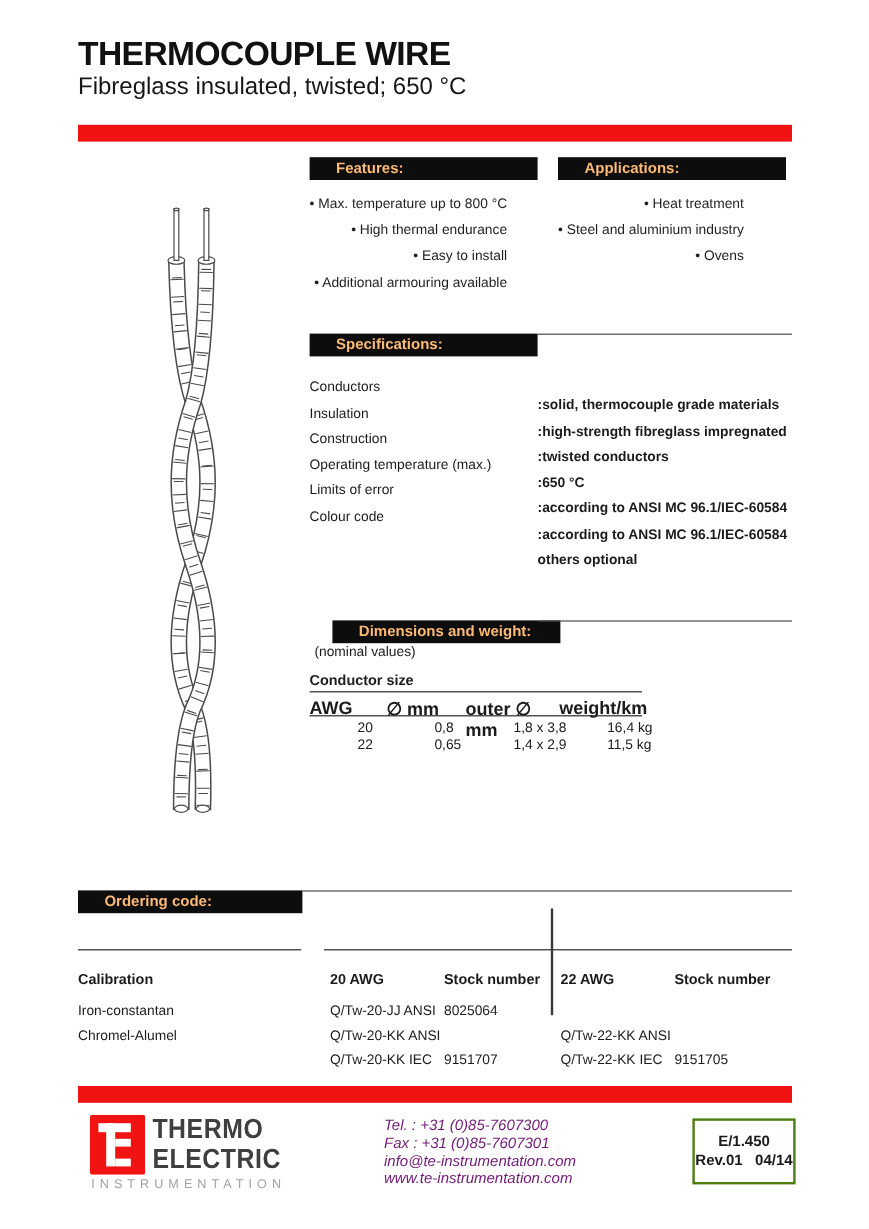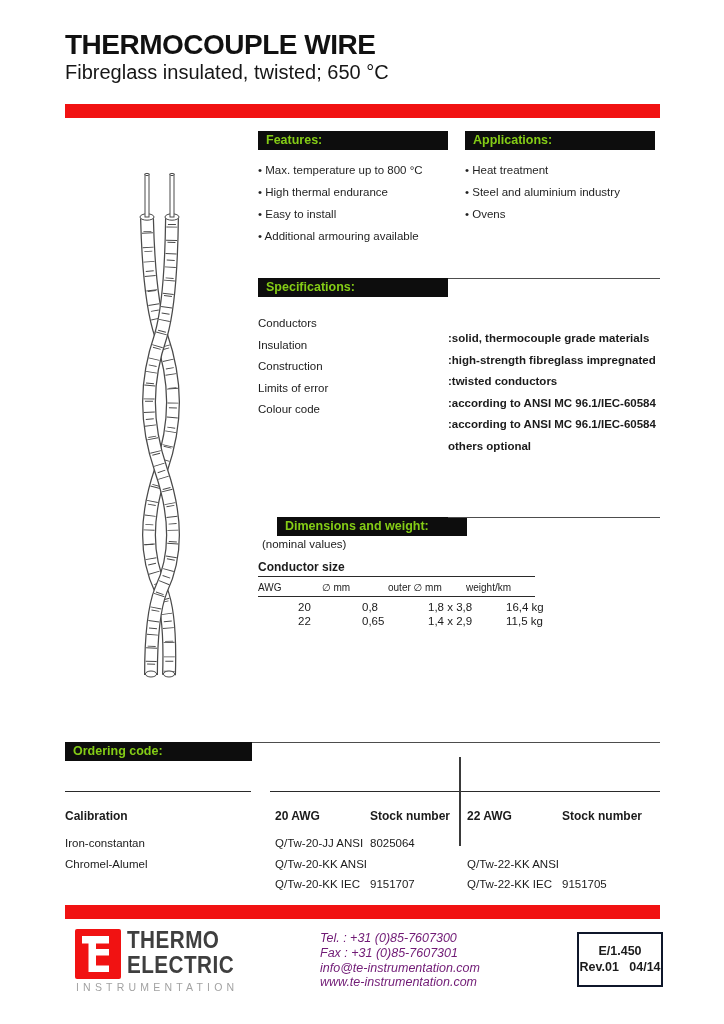--- a/index.html
+++ b/index.html
@@ -13,58 +13,58 @@
 
   
   .doc-title { left:65px; top:29px; font-size:28px; font-weight:bold; letter-spacing:-0.5px; color:#111; }
   .doc-subtitle { left:65px; top:61px; font-size:20px; color:#161616; }
   .red-bar { left:65px; width:595px; height:14px; background:#f11212; }
   .red-bar.top { top:104px; }
   .red-bar.bottom { top:905px; }
 
   
   .section-bar {
-    background:#0d0d0d; color:#84cc16; font-size:12.5px; font-weight:bold;
-    height:19px; line-height:19px; padding-left:8px; width:190px;
+    background:#0d0d0d; color:#fdba74; font-size:12.5px; font-weight:bold;
+    height:19px; line-height:19px; padding-left:22px; width:190px;
   }
   .section-line { border-top:1.2px solid #4d4d4d; height:0; }
 
   
-  .bullets { list-style:none; font-size:11.5px; color:#1f1f1f; }
+  .bullets { list-style:none; font-size:11.5px; color:#1f1f1f;text-align:right; }
   .bullets li { margin-bottom:10px; }
   .bullets li::before { content:"• "; }
 
   
   .spec-rows { left:258px; top:317px; width:402px; }
   .spec-row { position:relative; height:21.5px; font-size:11.5px; }
   .spec-value { position:absolute; left:190px; top:15px; white-space:nowrap;font-weight:bold; }
 
   
   .dim-note { left:262px; top:538px; font-size:11.5px; }
   .dim-table-title { left:258px; top:560px; font-size:12px; font-weight:bold; }
   .rule { height:0; border-top:1.6px solid #2a2a2a; }
   .dim-grid { display:grid; grid-template-columns:64px 66px 78px 100px; font-size:11.5px; }
-  .dim-grid.head { font-weight:normal; font-size:10px; }
+  .dim-grid.head { font-weight:bold; font-size:15px; }
   .dim-grid .row { display:contents; }
   .dim-grid .row span { line-height:13.5px; }
 
   
   .ord-grid { display:grid; grid-template-columns:210px 95px 97px 95px 98px; font-size:11.5px; }
   .ord-grid.head { font-weight:bold; font-size:12px; }
   .ord-grid .row { display:contents; }
   .ord-grid .row span { line-height:20.5px; white-space:nowrap; }
   .vdivider { width:2px; background:#3a3a3a; }
 
   
   .logo-box { left:75px; top:929px; width:46px; height:50px; }
   .logo-line { left:127px; font-size:23px; font-weight:bold; color:#3f3f3f;
                transform:scaleX(0.9); transform-origin:left; letter-spacing:0.5px; }
   .logo-sub { left:76px; top:981px; font-size:10.5px; color:#a2a2a2; letter-spacing:4.2px; }
   .contact { left:320px; top:931px; font-size:12.5px; line-height:14.8px; color:#701a75;font-style:italic; }
-  .rev-box { left:577px; top:932px; width:86px; height:55px; border:2px solid #0f172a;
+  .rev-box { left:577px; top:932px; width:86px; height:55px; border:2px solid #4d7c0f;
              text-align:center; font-size:12.5px; font-weight:bold; padding-top:9px; }
   .rev-box div { white-space:pre; line-height:16px; }
 </style>
 </head>
 <body>
 
 <div id="page">
 
   <div class="abs doc-title">THERMOCOUPLE WIRE</div>
   <div class="abs doc-subtitle">Fibreglass insulated, twisted; 650 °C</div>
@@ -118,20 +118,24 @@
       <span>Conductors</span>
       <span class="spec-value">:solid, thermocouple grade materials</span>
     </div>
       <div class="spec-row">
       <span>Insulation</span>
       <span class="spec-value">:high-strength fibreglass impregnated</span>
     </div>
       <div class="spec-row">
       <span>Construction</span>
       <span class="spec-value">:twisted conductors</span>
+    </div>
+      <div class="spec-row">
+      <span>Operating temperature (max.)</span>
+      <span class="spec-value">:650 °C</span>
     </div>
       <div class="spec-row">
       <span>Limits of error</span>
       <span class="spec-value">:according to ANSI MC 96.1/IEC-60584</span>
     </div>
       <div class="spec-row">
       <span>Colour code</span>
       <span class="spec-value">:according to ANSI MC 96.1/IEC-60584</span>
     </div>
       <div class="spec-row">

